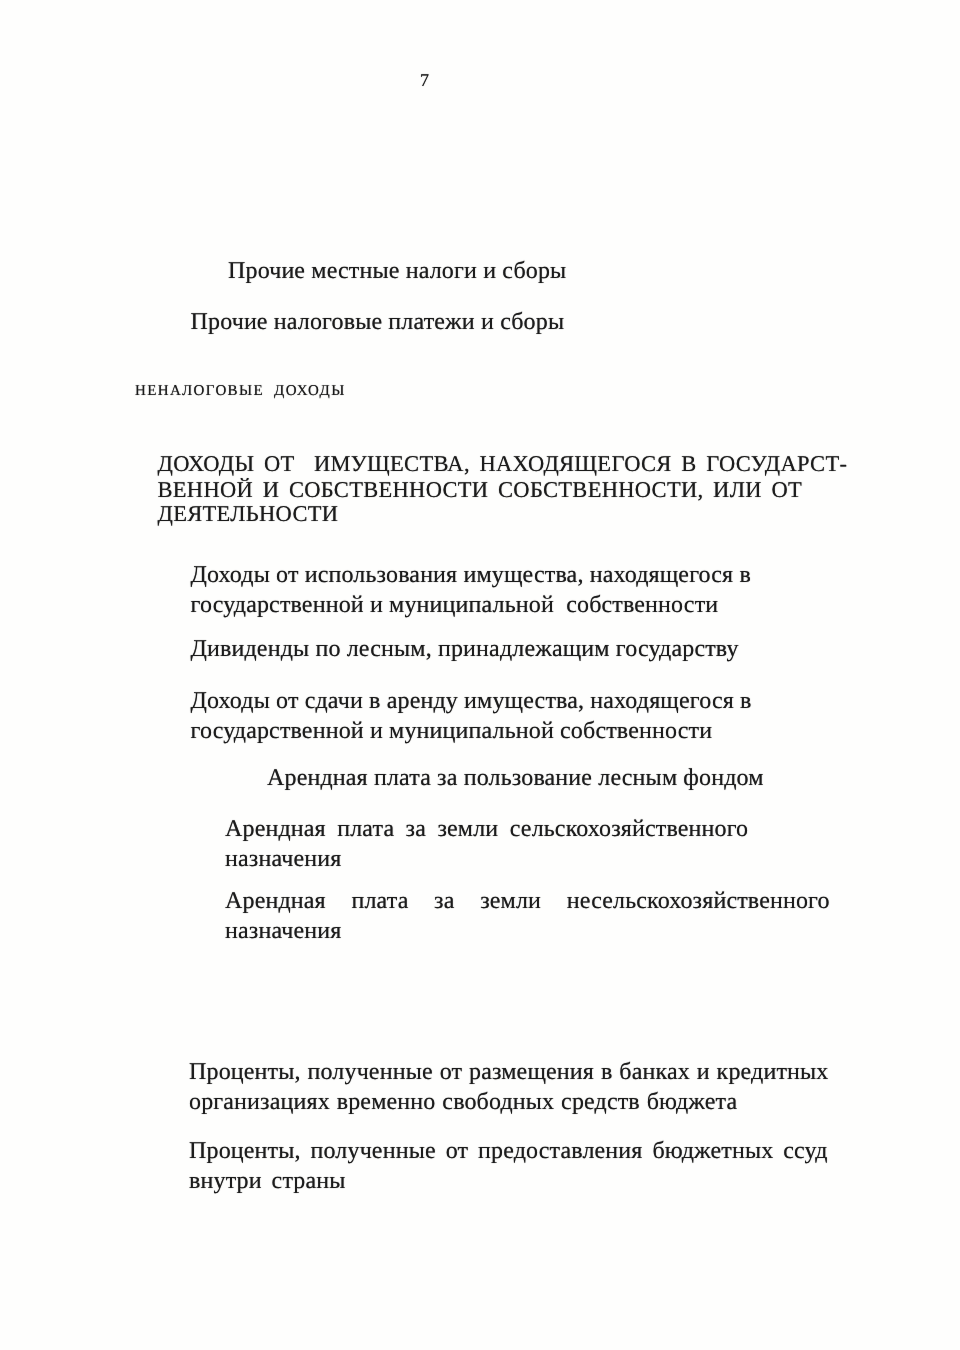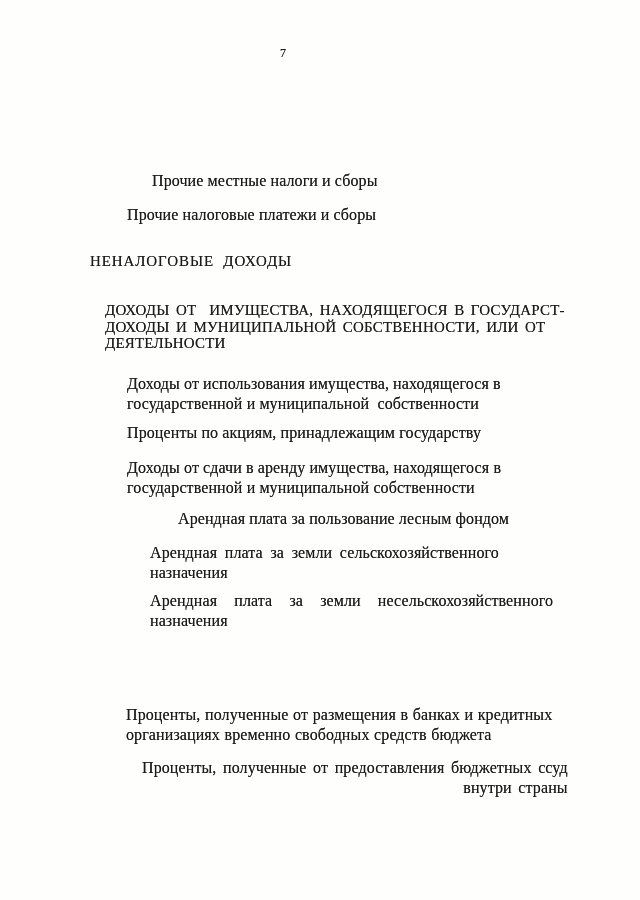--- a/index.html
+++ b/index.html
@@ -27,57 +27,57 @@
   }
   
   .e-pagenum      { left: 280px; top: 46px;  font-size: 12px; line-height: 14px; }
   
   .e-advert       { left: 150px; top: 88px;  }
   .e-housing      { left: 150px; top: 123px; word-spacing: 1px; }
   .e-otherlocal   { left: 152px; top: 171px; }
   
   .e-othertax     { left: 127px; top: 205px; }
   
-  .e-nontax       { left: 90px;  top: 252px; font-size: 15px; line-height: 18px; letter-spacing: 0.9px; }
+  .e-nontax       { left: 90px;  top: 252px; font-size: 10px; line-height: 18px; letter-spacing: 0.9px; }
   
   .e-propincome   { left: 105px; top: 302px; font-size: 15px; line-height: 16.5px; word-spacing: 2.5px; letter-spacing: 0.2px; }
   
   .e-useincome    { left: 127px; top: 374px; }
   .e-dividends    { left: 127px; top: 423px; }
   .e-leaseincome  { left: 127px; top: 458px; }
   .e-forestrent   { left: 150px; top: 509px; margin-left: 28px; }
   .e-agrirent     { left: 150px; top: 543px; word-spacing: 3.5px; }
   .e-nonagrirent  { left: 150px; top: 591px; word-spacing: 13px; }
   .e-otherlease   { left: 150px; top: 641px; word-spacing: 10px; }
   .e-interestbank { left: 126px; top: 705px; word-spacing: 0.5px; }
-  .e-interestloan { left: 142px; top: 758px; word-spacing: 2.5px; text-align: right; }
+  .e-interestloan { left: 126px; top: 758px; word-spacing: 2.5px; }
 </style>
 </head>
 <body>
 
 <div class="scan-page">
 
   <div class="entry e-pagenum">7</div>
 
 
 
   <div class="entry e-otherlocal">Прочие местные налоги и сборы</div>
 
   <div class="entry e-othertax">Прочие налоговые платежи и сборы</div>
 
   <div class="entry e-nontax">НЕНАЛОГОВЫЕ  ДОХОДЫ</div>
 
   <div class="entry e-propincome">ДОХОДЫ ОТ  ИМУЩЕСТВА, НАХОДЯЩЕГОСЯ В ГОСУДАРСТ-
-ДОХОДЫ И МУНИЦИПАЛЬНОЙ СОБСТВЕННОСТИ, ИЛИ ОТ
+ВЕННОЙ И СОБСТВЕННОСТИ СОБСТВЕННОСТИ, ИЛИ ОТ
 ДЕЯТЕЛЬНОСТИ</div>
 
   <div class="entry e-useincome">Доходы от использования имущества, находящегося в
 государственной и муниципальной  собственности</div>
 
-  <div class="entry e-dividends">Проценты по акциям, принадлежащим государству</div>
+  <div class="entry e-dividends">Дивиденды по лесным, принадлежащим государству</div>
 
   <div class="entry e-leaseincome">Доходы от сдачи в аренду имущества, находящегося в
 государственной и муниципальной собственности</div>
 
   <div class="entry e-forestrent">Арендная плата за пользование лесным фондом</div>
 
   <div class="entry e-agrirent">Арендная плата за земли сельскохозяйственного
 назначения</div>
 
   <div class="entry e-nonagrirent">Арендная плата за земли несельскохозяйственного

